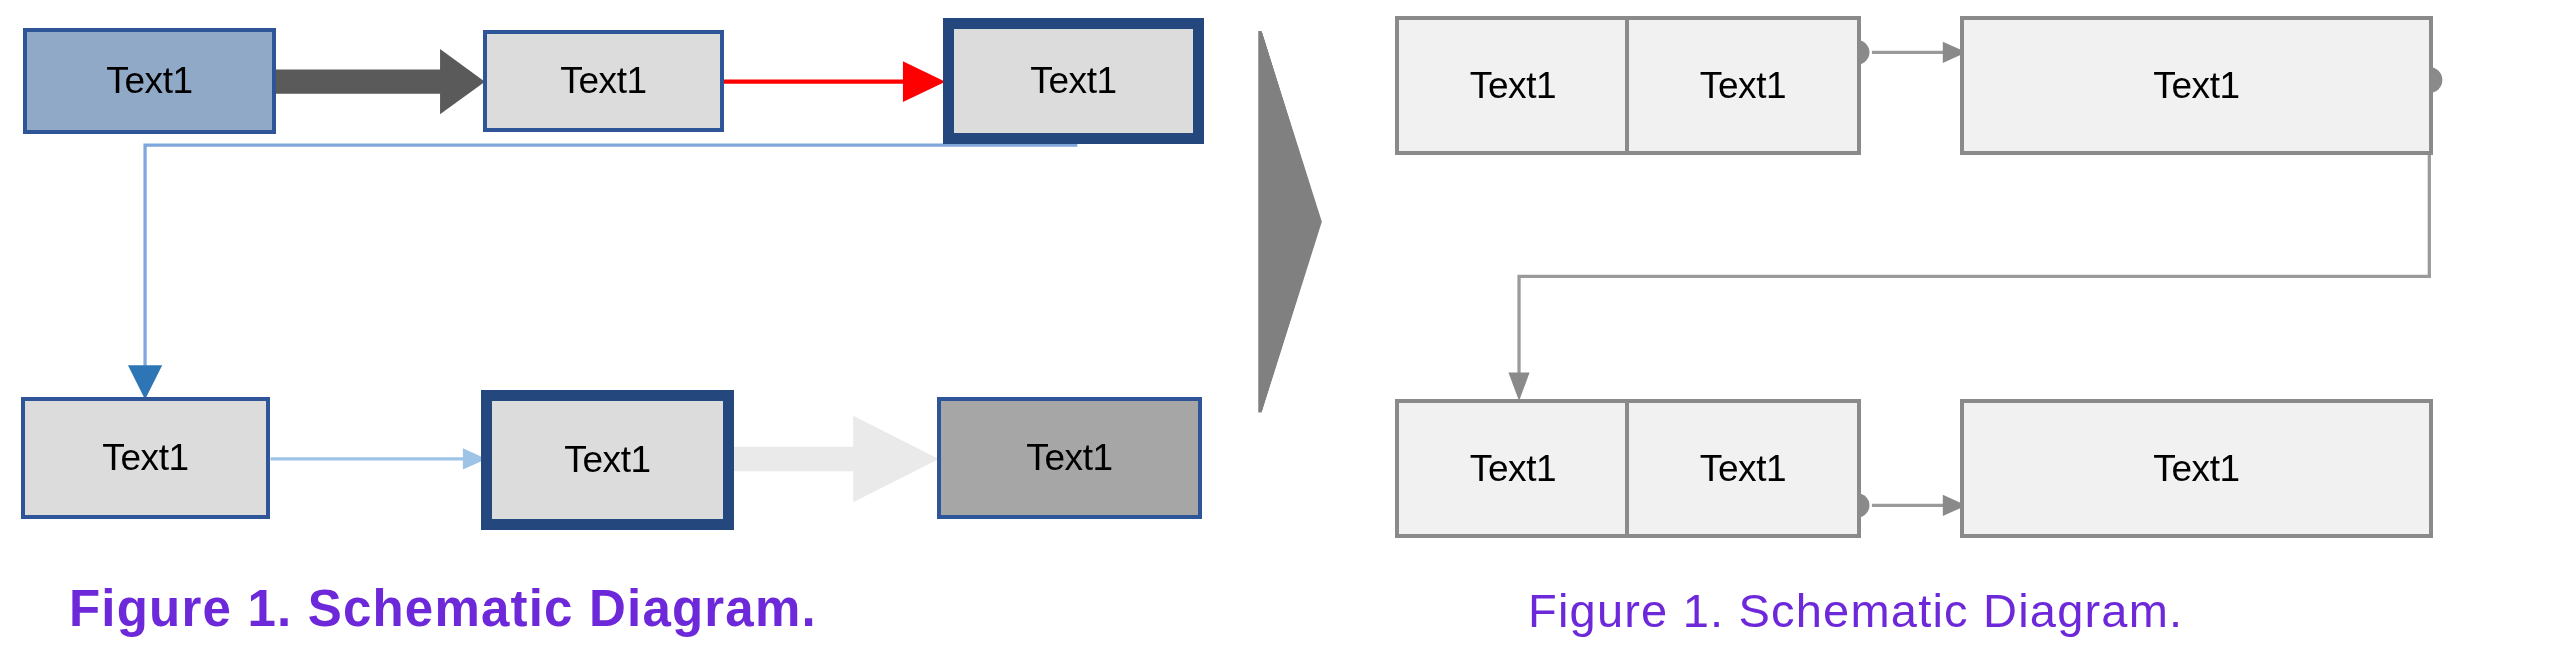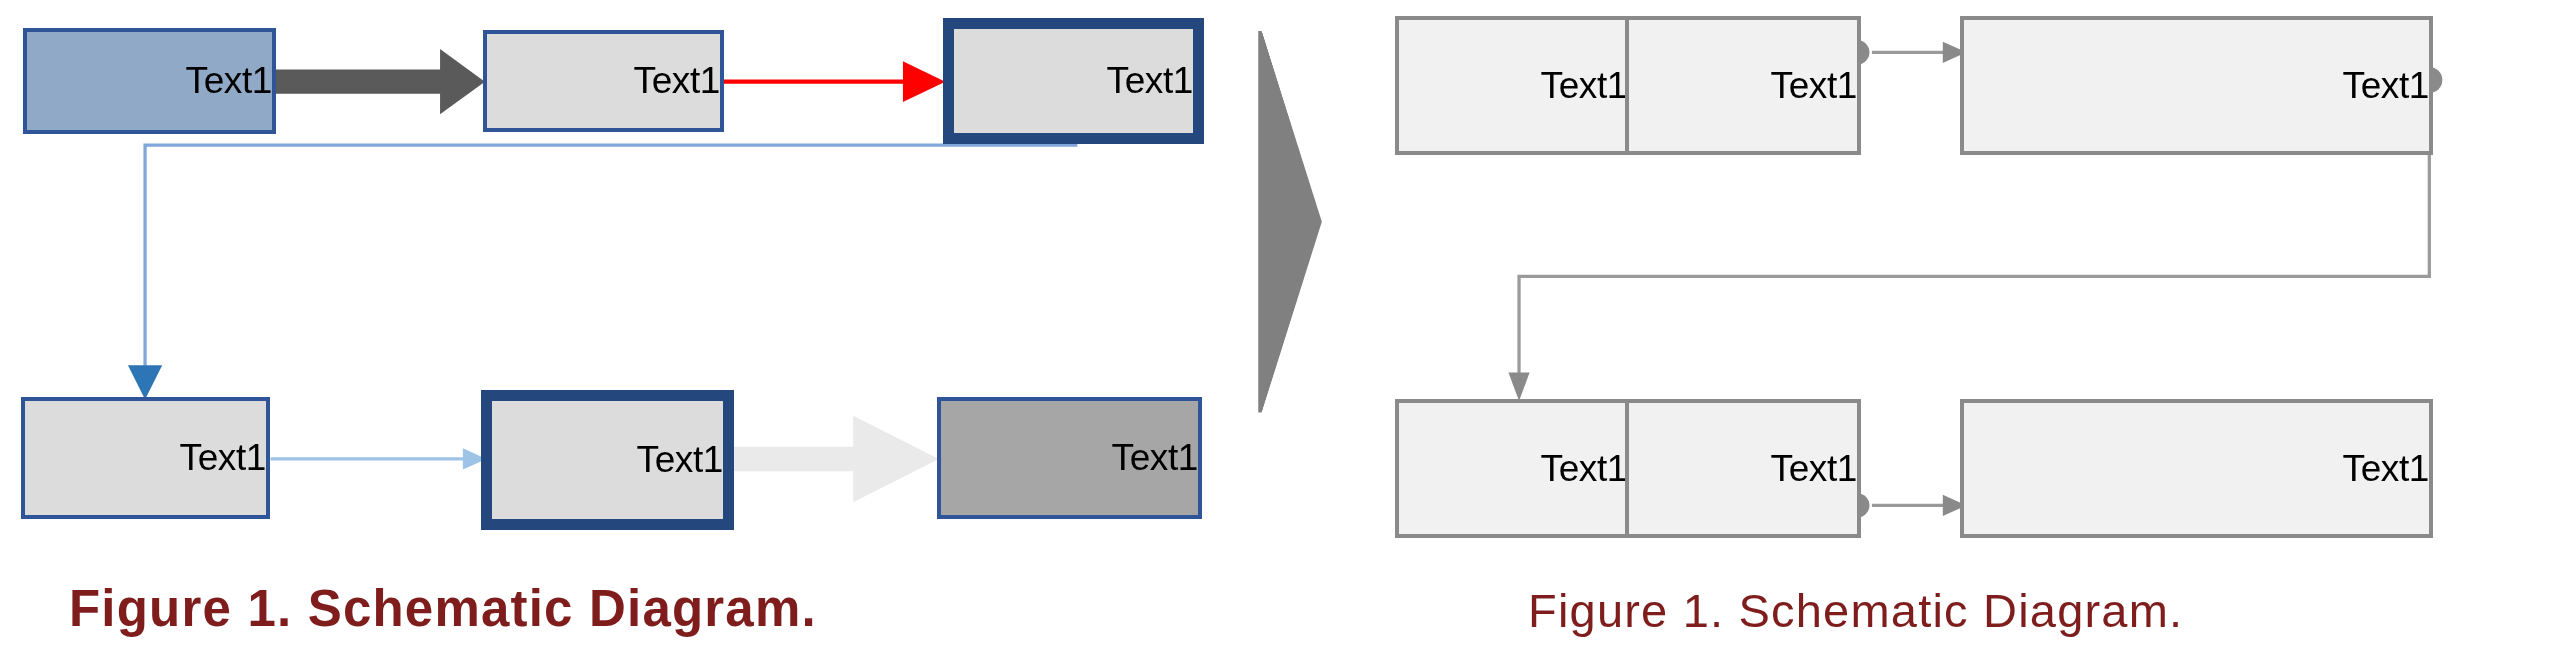--- a/index.html
+++ b/index.html
@@ -58,21 +58,21 @@
   .rbox {
     background: #F1F1F1;
     border: 4.1px solid #8A8A8A;
     font-size: 37px;
     letter-spacing: -0.4px;
   }
 
   
   .caption {
     position: absolute;
-    color: #7f1d1d;
+    color: #6d28d9;
     white-space: nowrap;
   }
   .caption-left {
     font-size: 51px;
     font-weight: bold;
     font-stretch: condensed;
     letter-spacing: 1.2px;
   }
   .caption-right {
     font-size: 47px;
@@ -83,21 +83,21 @@
   
   .edge-layer {
     position: absolute;
     left: 0;
     top: 0;
     width: 2576px;
     height: 671px;
     pointer-events: none;
   }
   .edge-layer.under { z-index: 1; }
-  .node { z-index: 3; justify-content: flex-end; }
+  .node { z-index: 3; }
   .caption { z-index: 4; }
 </style>
 </head>
 <body>
 
 <div id="canvas">
 
   <svg class="edge-layer under" viewBox="0 0 3161 823">
 
     <g>

